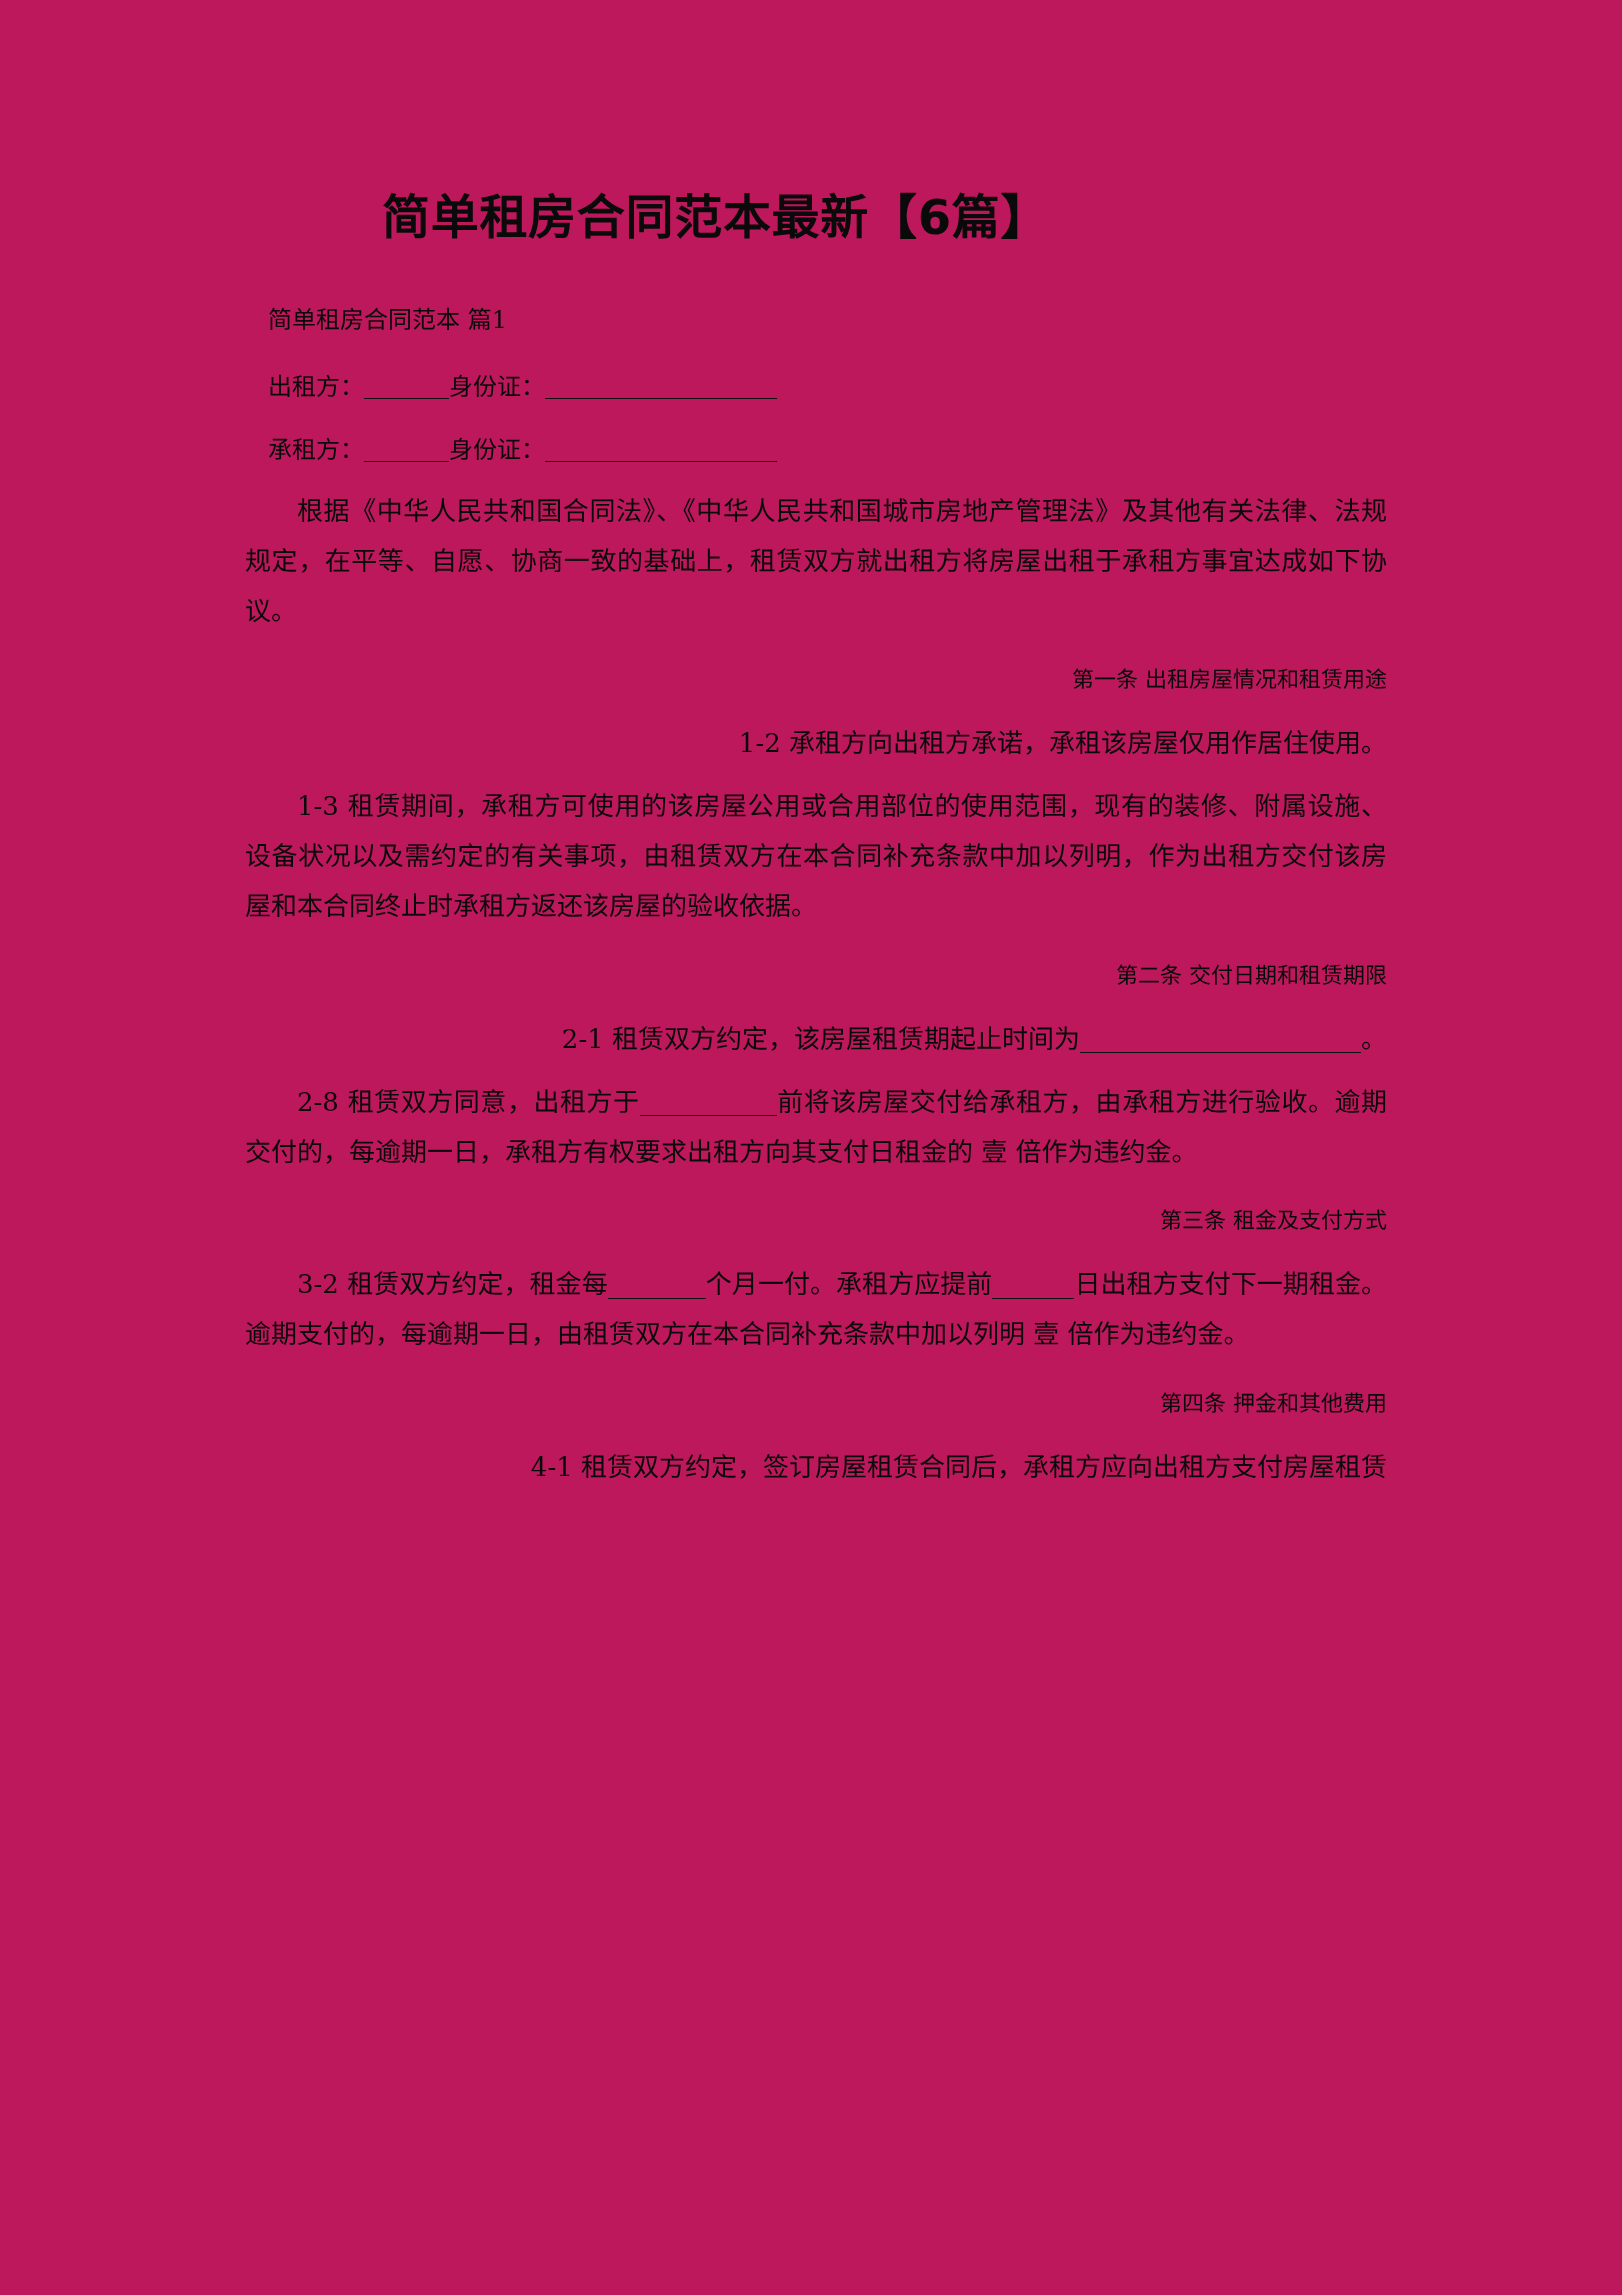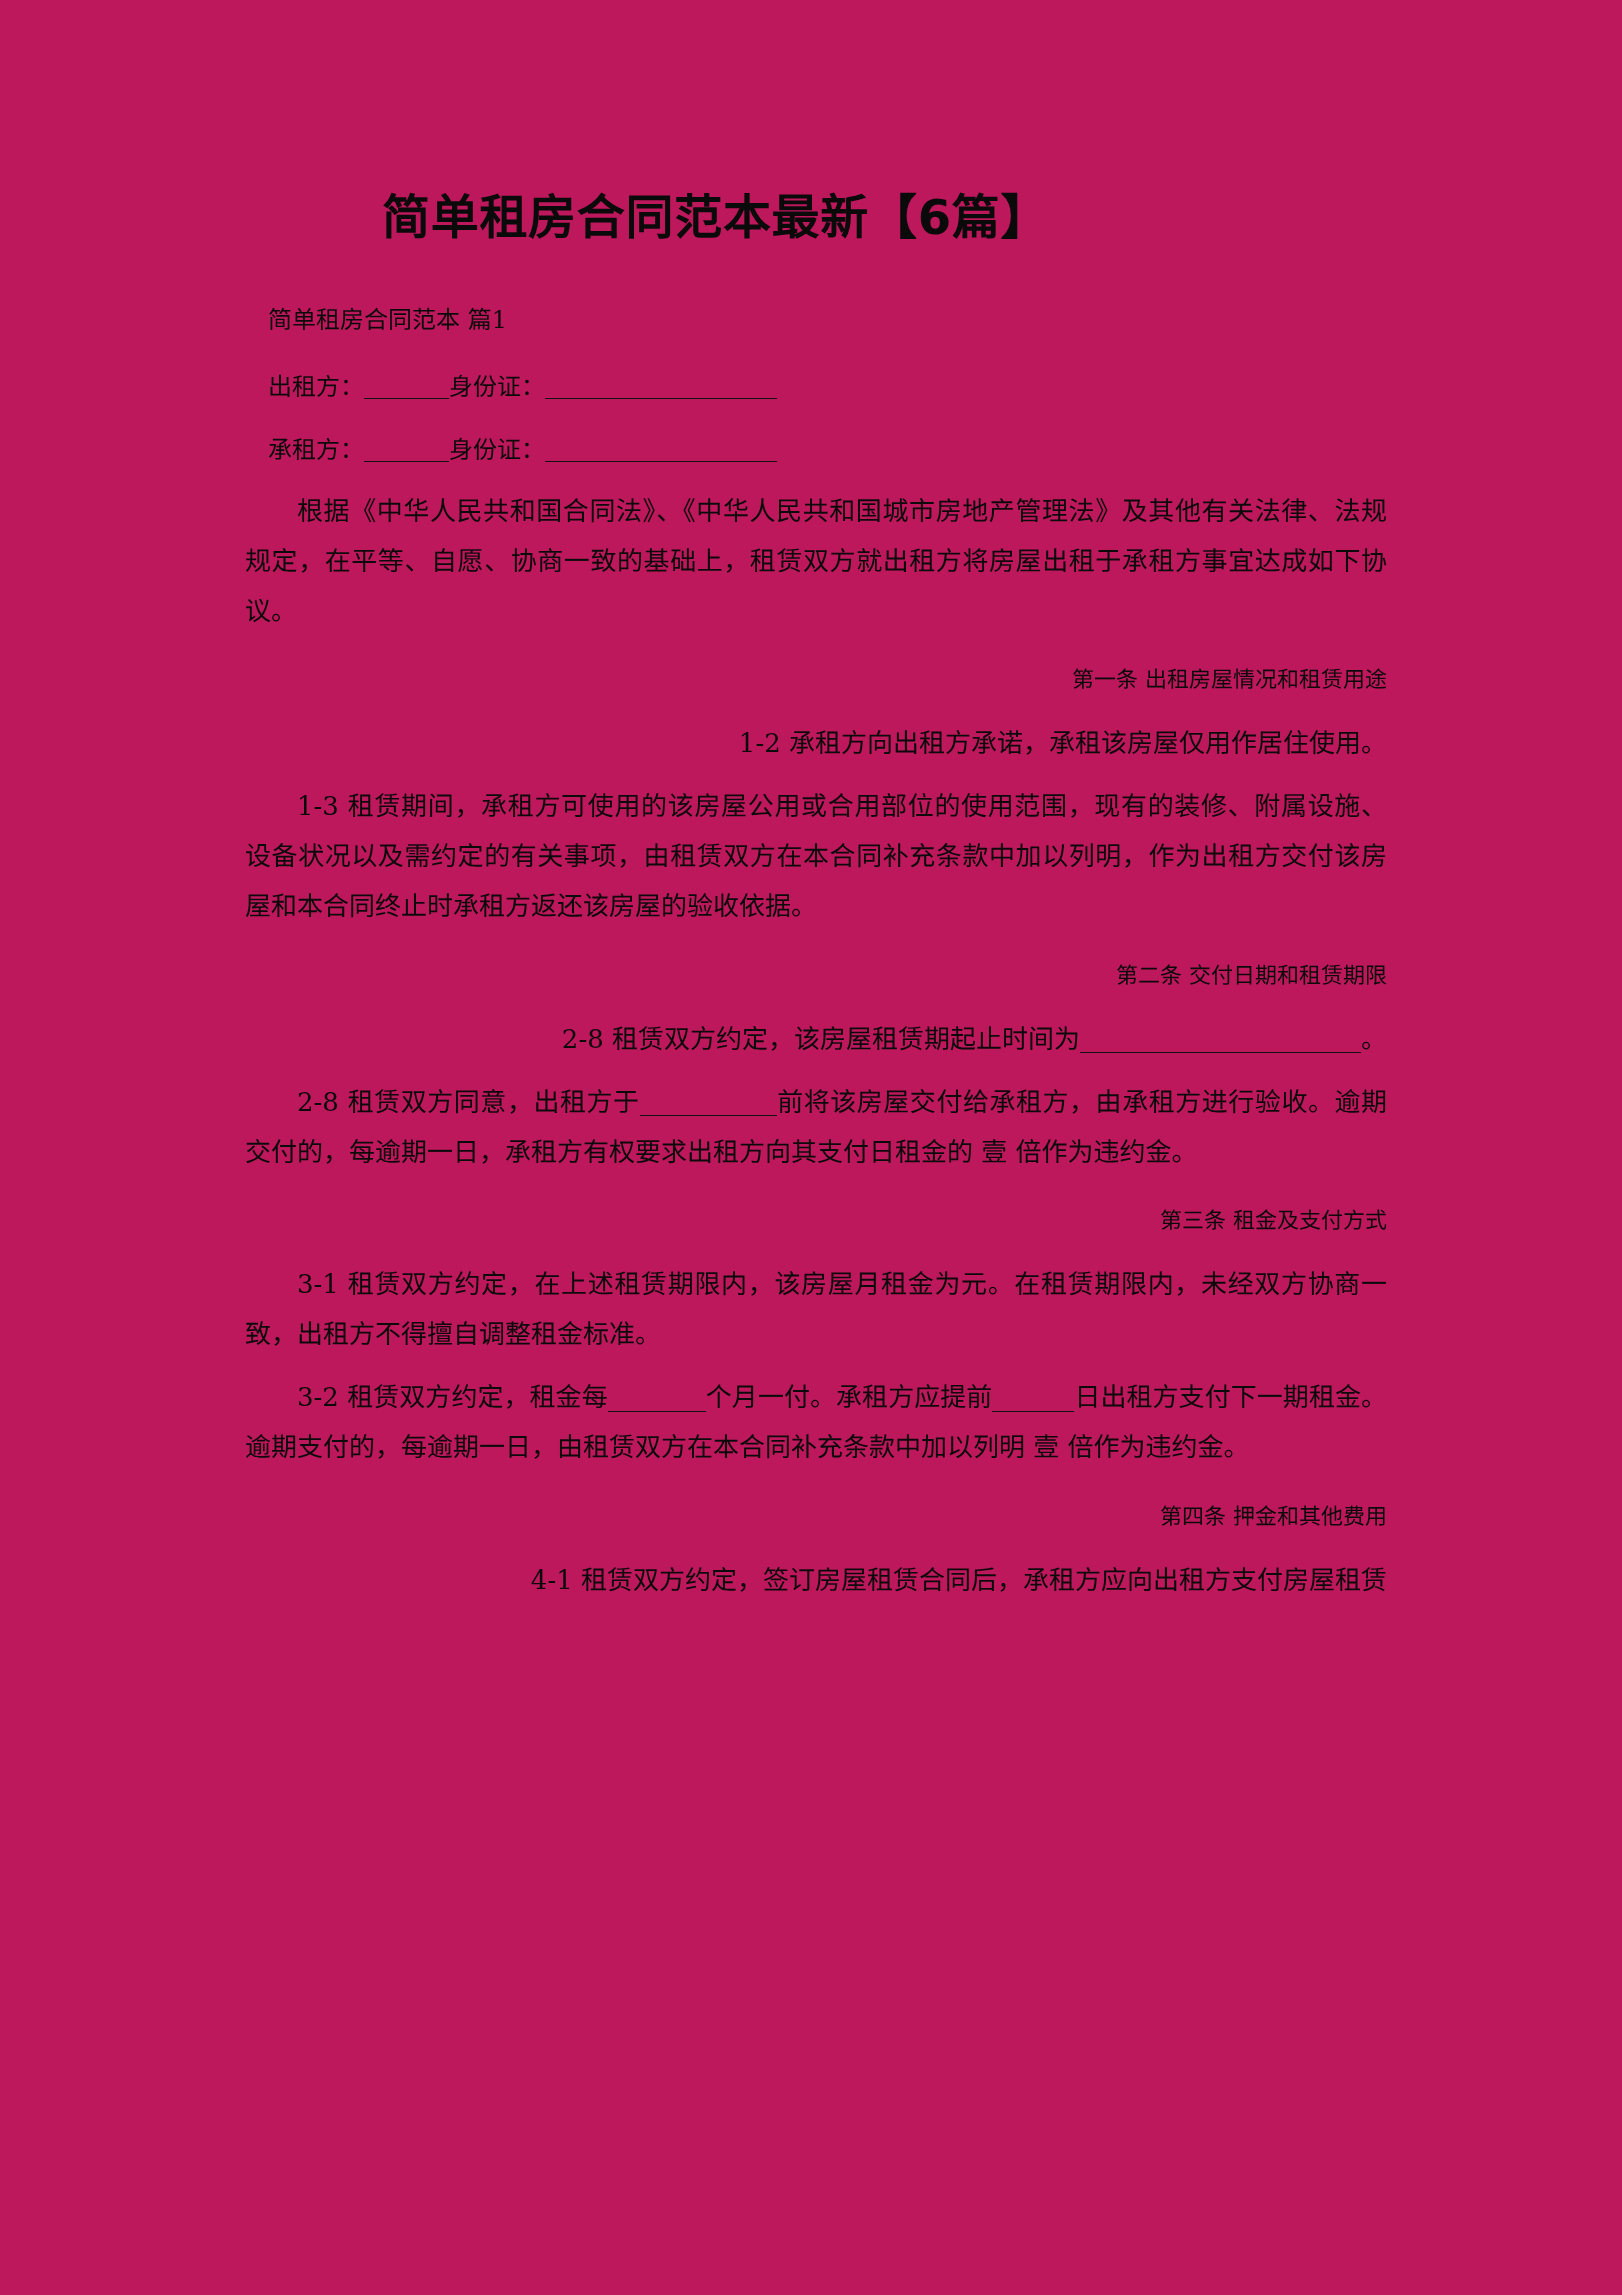--- a/index.html
+++ b/index.html
@@ -142,27 +142,26 @@
 
     <div class="article-head">第一条  出租房屋情况和租赁用途</div>
 
 
     <p class="para tight nojust">1-2 承租方向出租方承诺，承租该房屋仅用作居住使用。</p>
 
     <p class="para tight">1-3 租赁期间，承租方可使用的该房屋公用或合用部位的使用范围，现有的装修、附属设施、设备状况以及需约定的有关事项，由租赁双方在本合同补充条款中加以列明，作为出租方交付该房屋和本合同终止时承租方返还该房屋的验收依据。</p>
 
     <div class="article-head">第二条  交付日期和租赁期限</div>
 
-    <p class="para tight nojust"><span>2-8 租赁双方约定，该房屋租赁期起止时间为</span><span class="blank blank-lg"></span><span>。</span></p>
+    <p class="para tight nojust"><span>2-1 租赁双方约定，该房屋租赁期起止时间为</span><span class="blank blank-lg"></span><span>。</span></p>
 
     <p class="para tight"><span>2-8 租赁双方同意，出租方于</span><span class="blank blank-md"></span><span>前将该房屋交付给承租方，由承租方进行验收。逾期交付的，每逾期一日，承租方有权要求出租方向其支付日租金的 壹 倍作为违约金。</span></p>
 
     <div class="article-head">第三条  租金及支付方式</div>
 
-    <p class="para tight">3-1 租赁双方约定，在上述租赁期限内，该房屋月租金为元。在租赁期限内，未经双方协商一致，出租方不得擅自调整租金标准。</p>
 
     <p class="para tight"><span>3-2 租赁双方约定，租金每</span><span class="blank blank-sm"></span><span>个月一付。承租方应提前</span><span class="blank blank-xs"></span><span>日出租方支付下一期租金。逾期支付的，每逾期一日，由租赁双方在本合同补充条款中加以列明 壹 倍作为违约金。</span></p>
 
     <div class="article-head">第四条  押金和其他费用</div>
 
     <p class="para tight nojust">4-1 租赁双方约定，签订房屋租赁合同后，承租方应向出租方支付房屋租赁</p>
 
   </div>
 </div>
 

